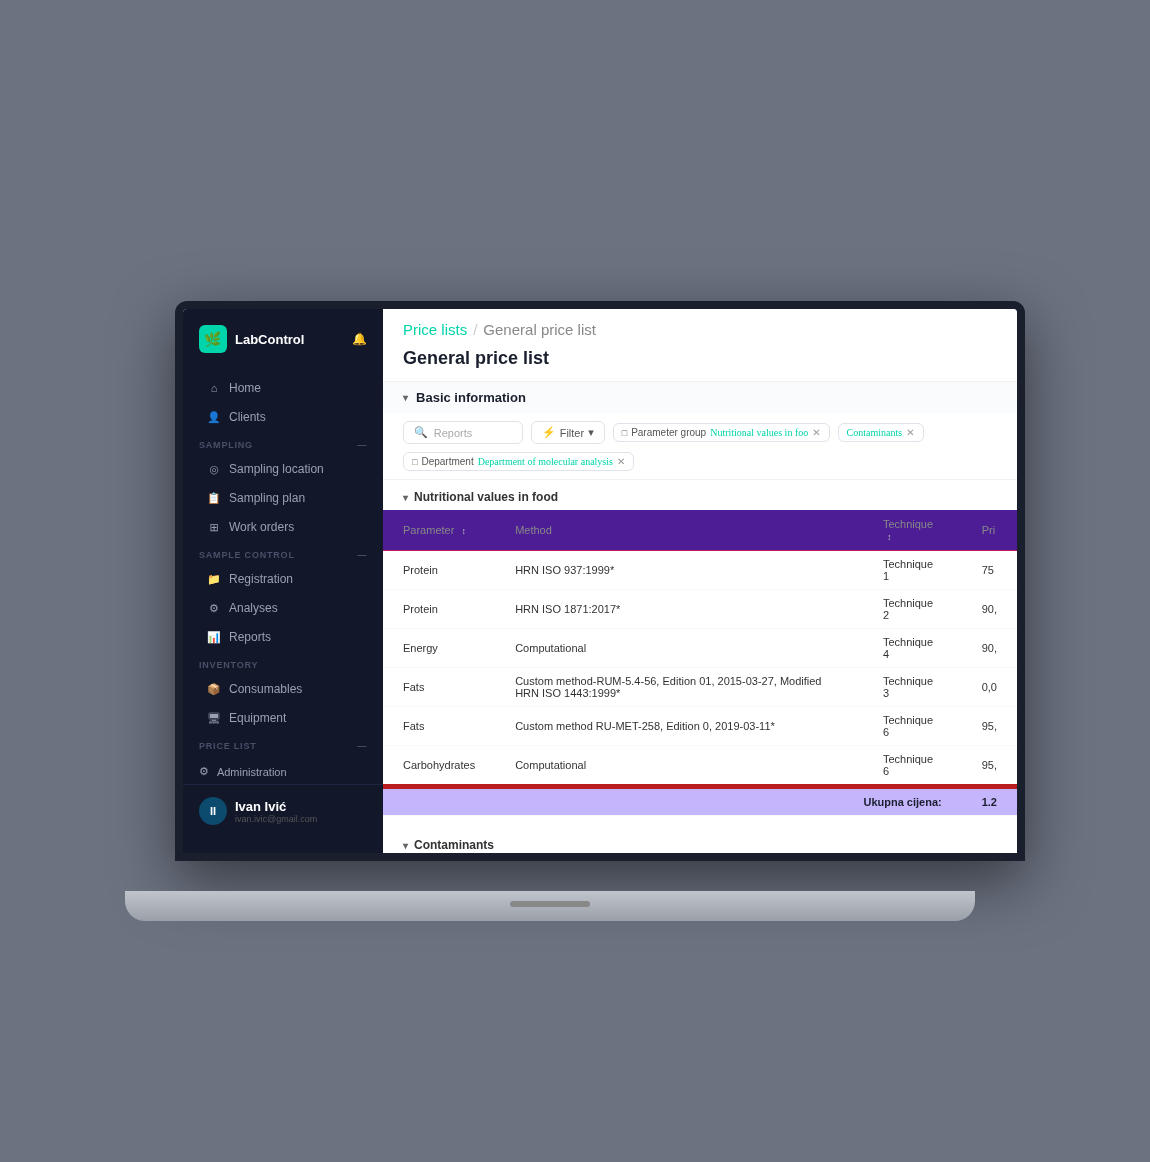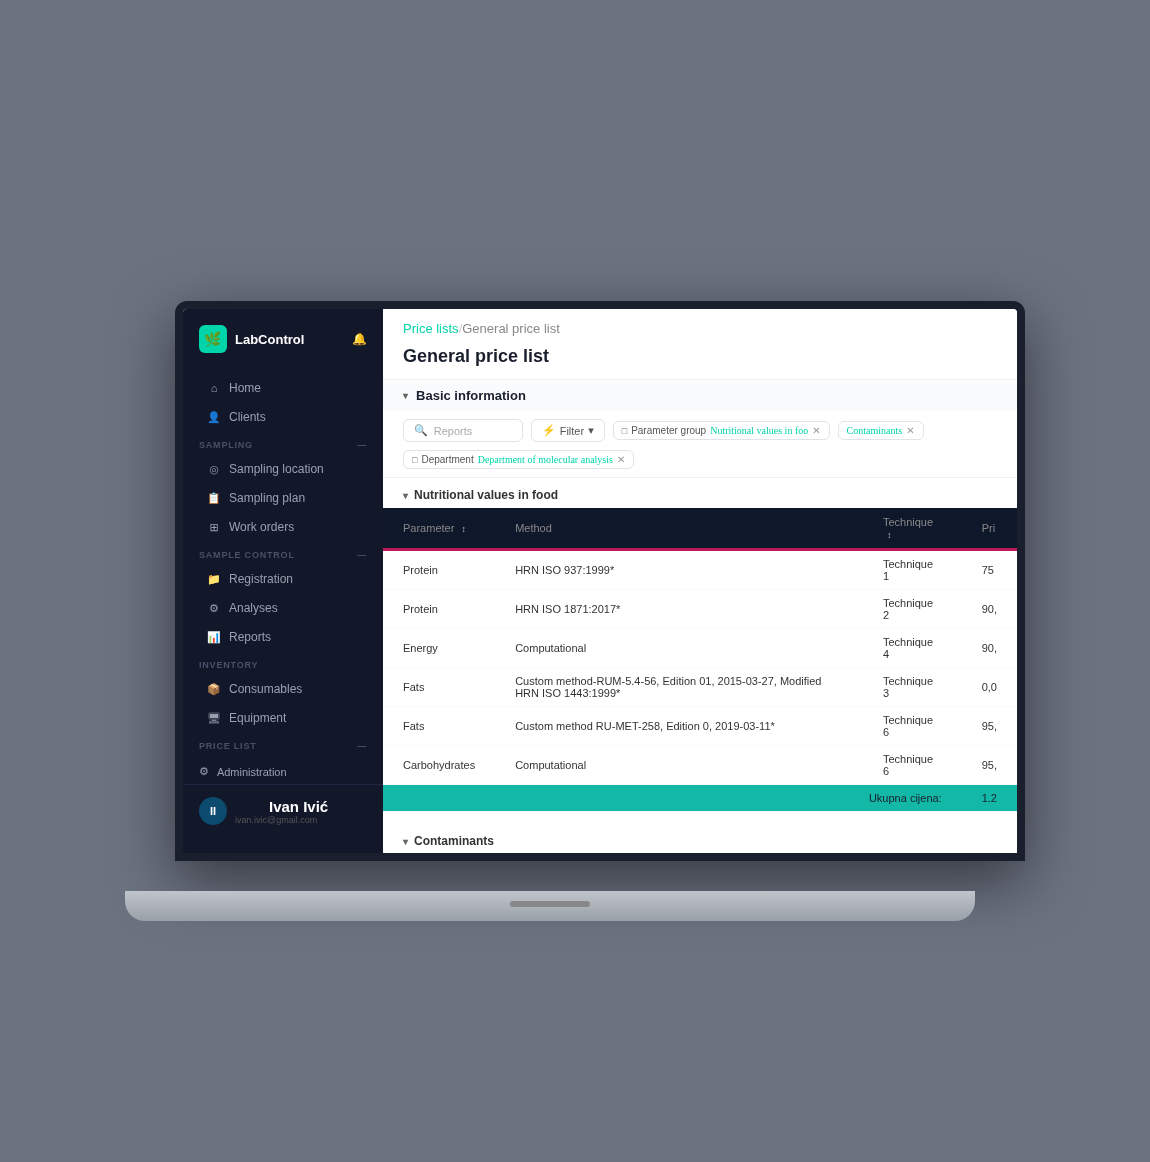--- a/index.html
+++ b/index.html
@@ -130,43 +130,44 @@
       border-radius: 50%;
       background: #0c4a6e;
       display: flex;
       align-items: center;
       justify-content: center;
       font-size: 11px;
       color: #fff;
       font-weight: 600;
     }
     .user-info { flex: 1; }
-    .user-name { color: #fff; font-size: 15px; font-weight: 600; margin-left: 34px; }
+    .user-name { color: #fff; font-size: 13px; font-weight: 600; }
     .user-email { color: #555; font-size: 9px; }
     .sidebar-admin {
       display: flex;
       align-items: center;
       gap: 8px;
       padding: 6px 16px;
       color: #9aa0b0;
       font-size: 11px;
     }
     
     .main-content {
       flex: 1;
       overflow-y: auto;
       background: #fff;
       display: flex;
       flex-direction: column;
     }
     .breadcrumb {
       display: flex;
       align-items: flex-start;
+      gap: 6px;
       padding: 12px 20px 6px;
-      font-size: 13px;
+      font-size: 15px;
       color: #888;
     }
     .breadcrumb a { color: #00d4aa; text-decoration: none; }
     .breadcrumb-sep { color: #ccc; }
     .page-title {
       padding: 4px 20px 12px;
       font-size: 18px;
       font-weight: 700;
       color: #1a1f2e;
     }
@@ -244,35 +245,35 @@
     .data-table {
       width: 100%;
       border-collapse: collapse;
       font-size: 11px;
     }
     .data-table th {
       text-align: left;
       padding: 8px 20px;
       color: #888;
       font-weight: 500;
-      border-bottom: 3px solid #be185d;
-      background: #0f172a;
+      border-bottom: 1px solid #be185d;
+      background: #4c1d95;
       font-size: 11px;
     }
     .data-table td {
       padding: 7px 20px;
       color: #333;
       border-bottom: 1px solid #f8f9fa;
       font-size: 11px;
     }
     .total-row td {
-      font-weight: 400;
+      font-weight: 700;
       color: #1a1f2e;
-      background: #14b8a6;
-      border-top: 1px solid #b91c1c;
+      background: #c4b5fd;
+      border-top: 5px solid #b91c1c;
     }
     .col-sort { cursor: pointer; color: #bbb; margin-left: 4px; font-size: 9px; }
   </style>
 </head>
 <body>
 
 <div class="laptop-wrapper">
   <div class="laptop-screen">
     <div class="app-container">
 

